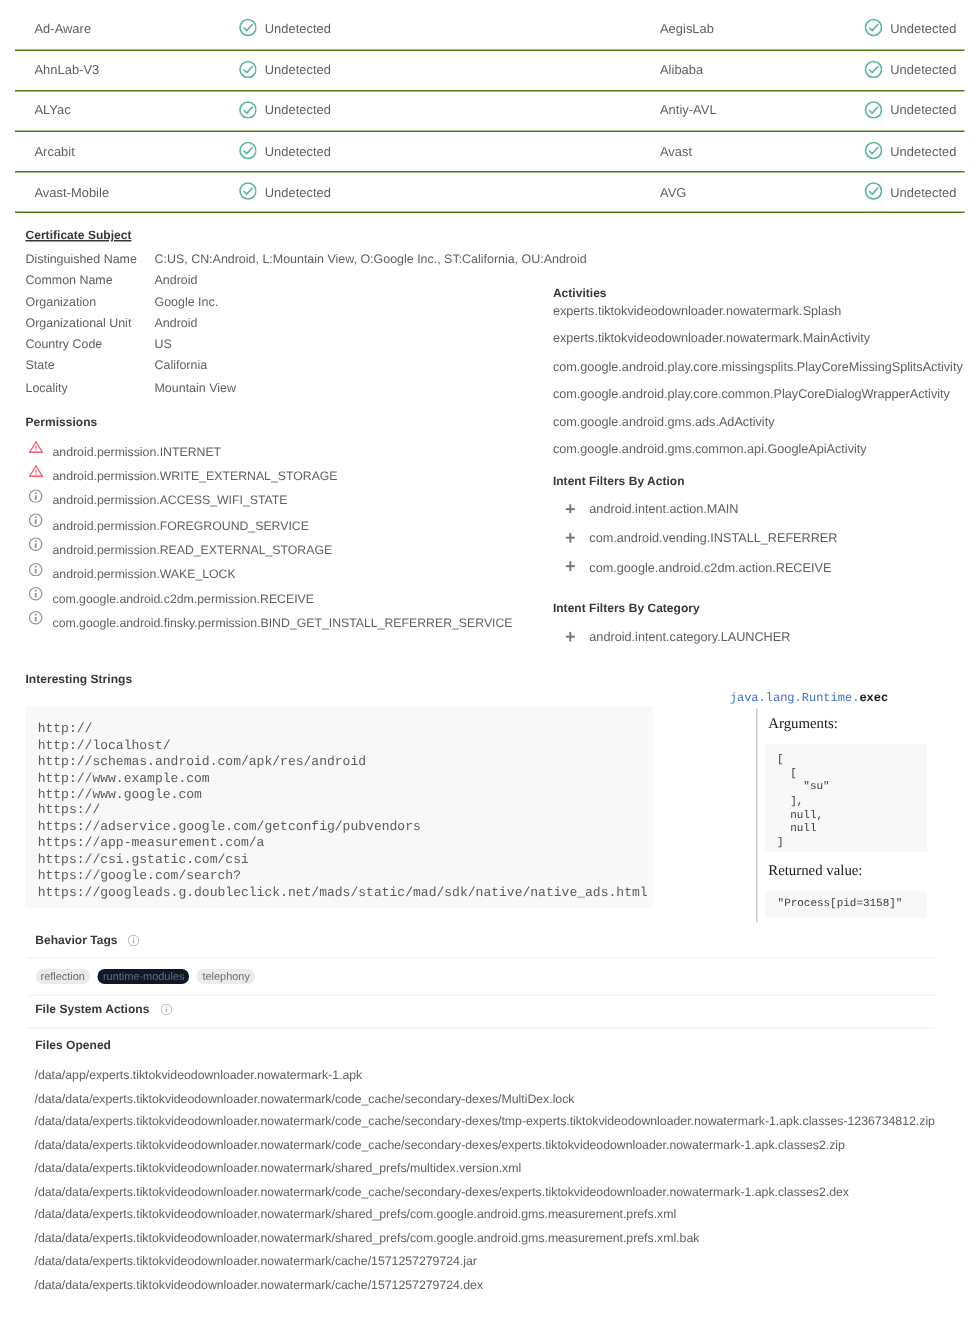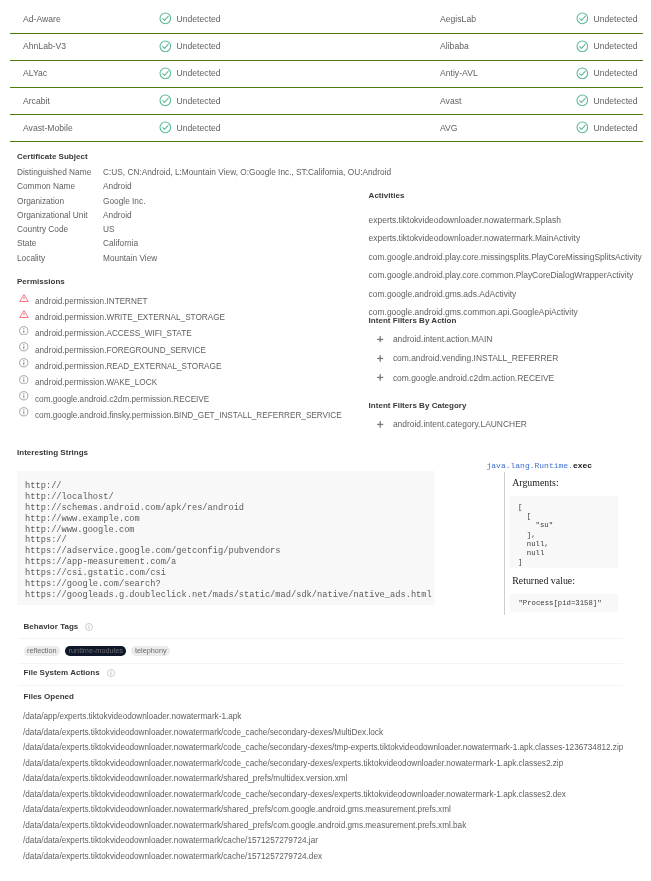--- a/index.html
+++ b/index.html
@@ -22,40 +22,40 @@
   .av-ico   { position:absolute; top:6.1px; }
   .icon-check { width:12.7px; height:12.7px; display:block; }
   .c1n { left:13.1px; }  .c1i { left:148.9px; } .c1r { left:166.6px; }
   .c2n { left:430.1px; } .c2i { left:565.9px; } .c2r { left:583.6px; }
 
   
   .sec-title { font-size:8px; font-weight:bold; color:#38383a; letter-spacing:0.02px; }
 
   
   .cert { position:absolute; left:17px; top:151px; width:400px; }
-  .cert h3 { margin:0; font-size:8px; font-weight:bold; color:#38383a; line-height:12px; }
+  .cert h3 { margin:0; font-size:8px; font-weight:bold; color:#38383a; line-height:12px;text-decoration:underline; }
   #certRows { margin-top:3px; }
   .cert-row { position:relative; height:14.25px; }
   .cert-key { position:absolute; left:0;  top:1px; font-size:8.3px; color:#5f5f5f; white-space:nowrap; }
   .cert-val { position:absolute; left:86px; top:1px; font-size:8.3px; color:#5f5f5f; white-space:nowrap; }
 
   
   .perms { position:absolute; left:17px; top:275.6px; width:380px; }
   .perms h3 { margin:0; font-size:8px; font-weight:bold; color:#38383a; line-height:12px; }
   #permRows { margin-top:7.6px; }
   .perm-row { position:relative; height:16.35px; }
   .perm-ico { position:absolute; left:2px; top:-2.2px; }
   .icon-warn { width:10px; height:10px; display:block; }
   .icon-info { width:9.6px; height:9.6px; display:block; }
   .perm-txt { position:absolute; left:18px; top:1.4px; font-size:8.2px; color:#5f5f5f; white-space:nowrap; }
 
   
   .acts { position:absolute; left:368.6px; top:190px; width:282.4px; }
   .acts h3 { margin:0; font-size:8px; font-weight:bold; color:#38383a; line-height:12px; }
-  #actRows { margin-top:13px; }
+  #actRows { margin-top:0; }
   .act-row { height:18.4px; font-size:8.45px; color:#5f5f5f; white-space:nowrap; }
 
   .ifa { position:absolute; left:368.6px; top:314.6px; width:282.4px; }
   .ifa h3, .ifc h3 { margin:0; font-size:8px; font-weight:bold; color:#38383a; line-height:12px; }
   #ifaRows, #ifcRows { margin-top:7.5px; }
   .if-row { position:relative; height:19.4px; }
   .if-plus { position:absolute; left:8.9px; top:1.5px; }
   .if-plus svg { width:6.4px; height:6.9px; display:block; }
   .if-txt { position:absolute; left:24.3px; top:0px; font-size:8.45px; color:#5f5f5f; white-space:nowrap; }
 

